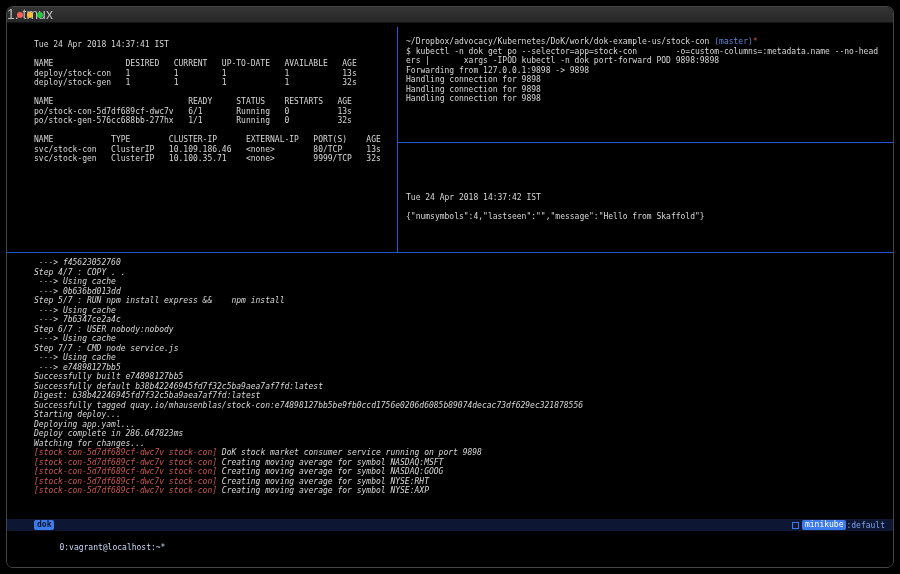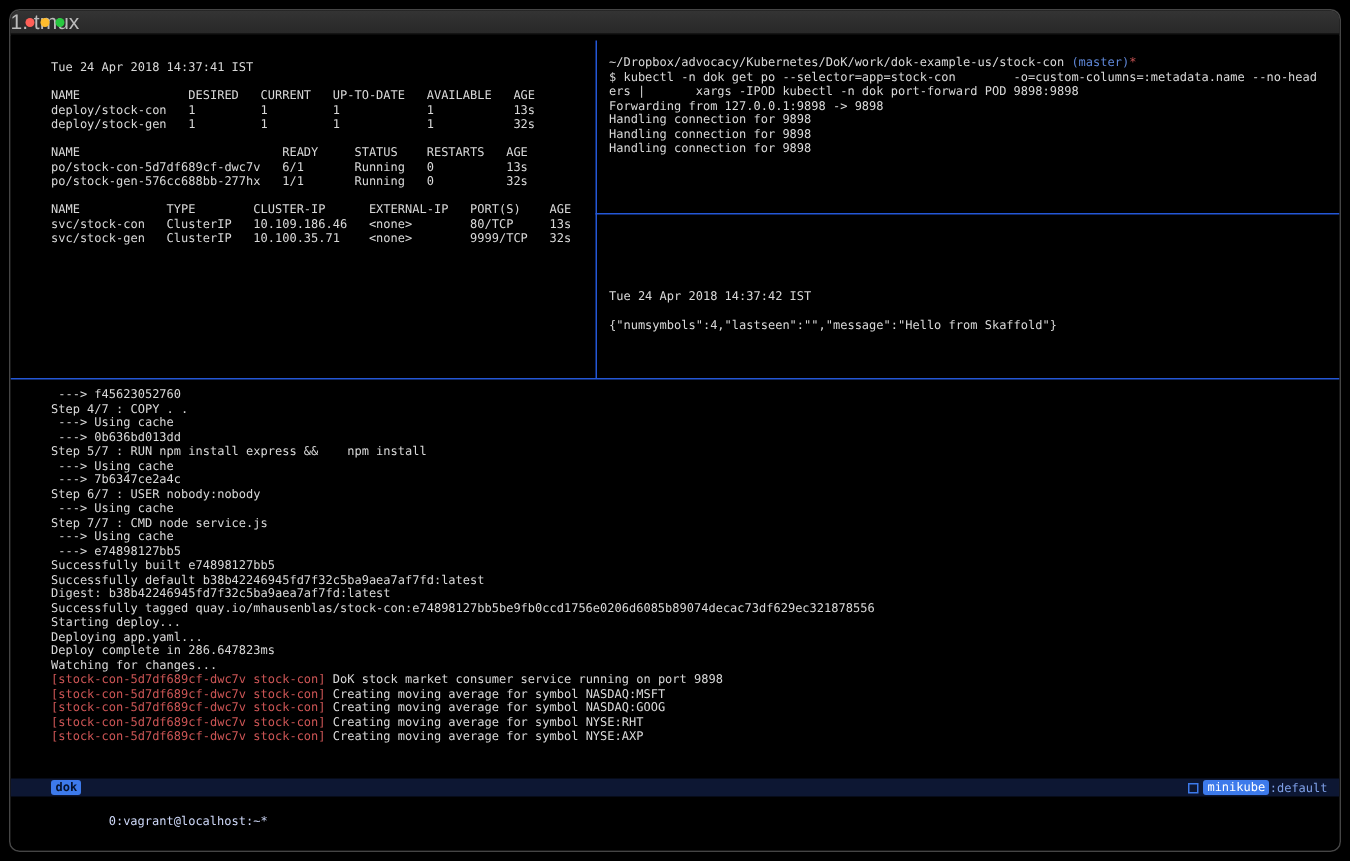--- a/index.html
+++ b/index.html
@@ -28,37 +28,37 @@
   .terminal {
     position:absolute; left:0; top:17px; width:886px; height:543px;
     background:#000; color:#d8d8d8; font-size:8px; line-height:9.5px;
   }
   .pane { position:absolute; overflow:hidden; }
   .tline { white-space:pre; }
 
   .pane-kubectl     { left:0;     top:0;     width:390px; height:228px; padding:16px 4px 0 27px; }
   .pane-portforward { left:391px; top:0;     width:495px; height:118px; padding:13px 4px 0 8px; }
   .pane-curl        { left:391px; top:119px; width:495px; height:108px; padding:6px 4px 0 8px;margin-top:44px; }
-  .pane-build       { left:0;     top:229px; width:886px; height:265px; padding:5px 4px 0 27px; }
+  .pane-build       { left:0;     top:229px; width:886px; height:265px; padding:5px 4px 0 27px;font-style:italic; }
 
   .border-v       { position:absolute; left:390px; top:3px;   width:1px;   height:225px; background:#2457d6; }
   .border-h-right { position:absolute; left:390px; top:118px; width:496px; height:1px;   background:#2457d6; }
   .border-h-main  { position:absolute; left:0;     top:228px; width:886px; height:1px;   background:#2457d6; }
 
   .branch { color:#5f87d7; }
   .dirty  { color:#cc5555; }
   .pod-prefix { color:#cc5555; }
 
   .statusbar {
     position:absolute; left:0; top:495px; width:886px; height:12px;
     background:#0d1733; display:flex; align-items:center;
     padding:0 8px 0 27px; font-size:8px; line-height:11px; white-space:pre;
   }
   .chip { background:#3d7aeb; border-radius:2px; padding:0 3px; display:inline-block; line-height:10px; }
-  .chip.session { color:#05122c; font-weight:bold; margin-right:18px; }
+  .chip.session { color:#05122c; font-weight:bold; margin-right:5px; }
   .winitem { color:#cdd7f7;margin-top:44px; }
   .spacer { flex:1; }
   .ctx-icon { width:7px; height:7px; border:1px solid #3d7aeb; display:inline-block; margin-right:3px; }
   .chip.ctx { color:#ffffff; }
   .ns { color:#7fa0e8; }
 </style>
 </head>
 <body>
 
 <div class="window">

